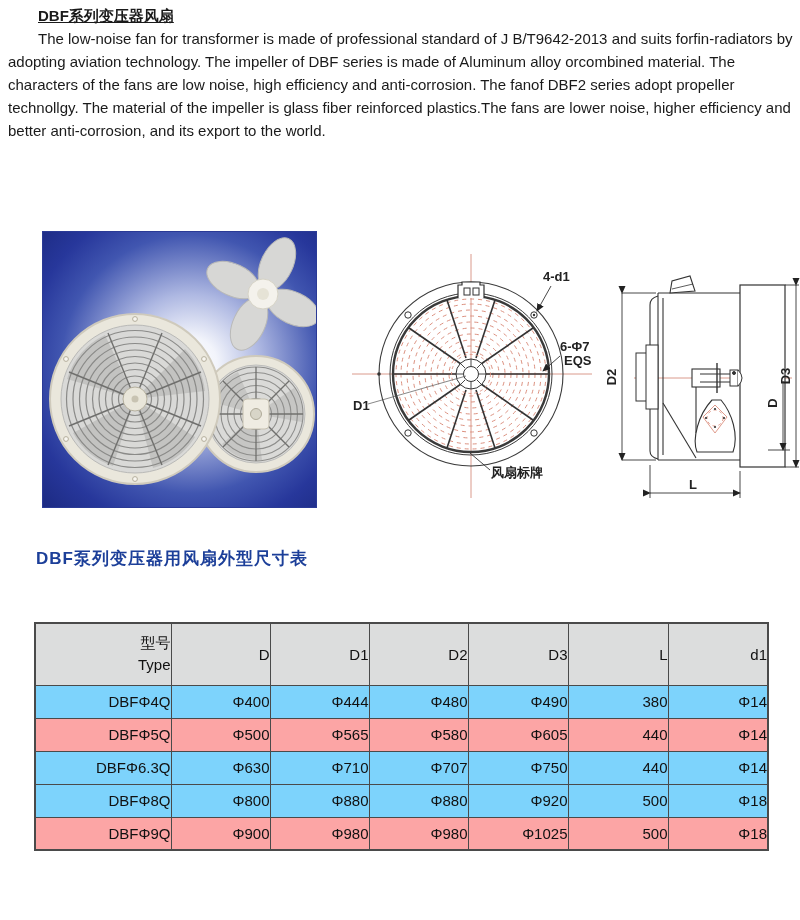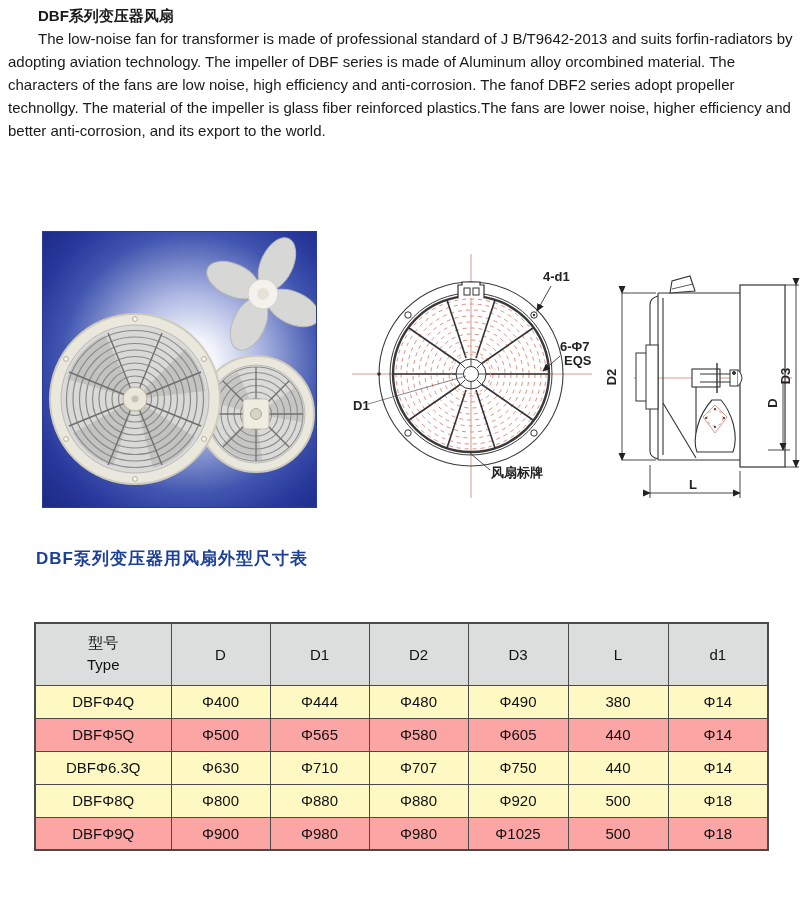--- a/index.html
+++ b/index.html
@@ -4,46 +4,46 @@
 <style>
   html,body { margin:0; padding:0; background:#fff; }
   .page {
     position:relative; width:800px; height:920px; background:#ffffff;
     font-family:"Liberation Sans","DejaVu Sans",sans-serif; color:#1a1a1a; overflow:hidden;
   }
   
   .intro { position:absolute; left:8px; top:4px; width:786px; font-size:15px; line-height:23px; }
   .intro p { margin:0; }
   .indent { text-indent:30px; }
-  .zh-title { font-weight:bold; }
+  .zh-title { font-weight:bold;text-decoration:underline; }
   
   .photo {
     position:absolute; left:42px; top:231px; width:273px; height:275px;
     background: radial-gradient(circle at 54% 48%, #ffffff 0%, #f2f4fb 13%, #aeb8e2 34%, #4156b0 63%, #27379b 81%, #1c2a82 100%);
     border:1px solid #2a3a96;
   }
   .photo svg { display:block; }
   
   .front-view { position:absolute; left:348px; top:252px; }
   .side-view  { position:absolute; left:600px; top:253px; }
   .drawing text { font-family:"Liberation Sans","DejaVu Sans",sans-serif; font-size:13px; font-weight:bold; fill:#222; }
   
   .headings { position:absolute; left:36px; top:544px; width:740px; color:#1c3f99; }
   .headings h1 { margin:0; font-size:17px; line-height:29px; font-weight:bold; letter-spacing:1px; }
   .headings h2 { margin:2px 0 0 0; font-size:23px; line-height:28px; font-weight:bold; letter-spacing:0; }
   
   .dim-table {
     position:absolute; left:34px; top:622px; width:733px;
     border-collapse:collapse; table-layout:fixed;
-    font-size:15px; text-align:center; color:#111;
+    font-size:15px; text-align:right; color:#111;
   }
   .dim-table th, .dim-table td { border:1px solid #4a4a4a; font-weight:normal; padding:0; }
   .dim-table { border:2px solid #4a4a4a; }
   .dim-table thead tr { height:62px; background:#dcdddd; }
-  .dim-table tbody tr { height:33px; background:#fef9c3; }
+  .dim-table tbody tr { height:33px; background:#7dd3fc; }
   .dim-table tbody tr.alt { background:#fca5a5; }
   .type-head span { display:block; line-height:22px; }
 </style>
 </head>
 <body>
 
 <div class="page">
 
   <div class="intro">
     <p class="indent zh-title">DBF系列变压器风扇</p>

